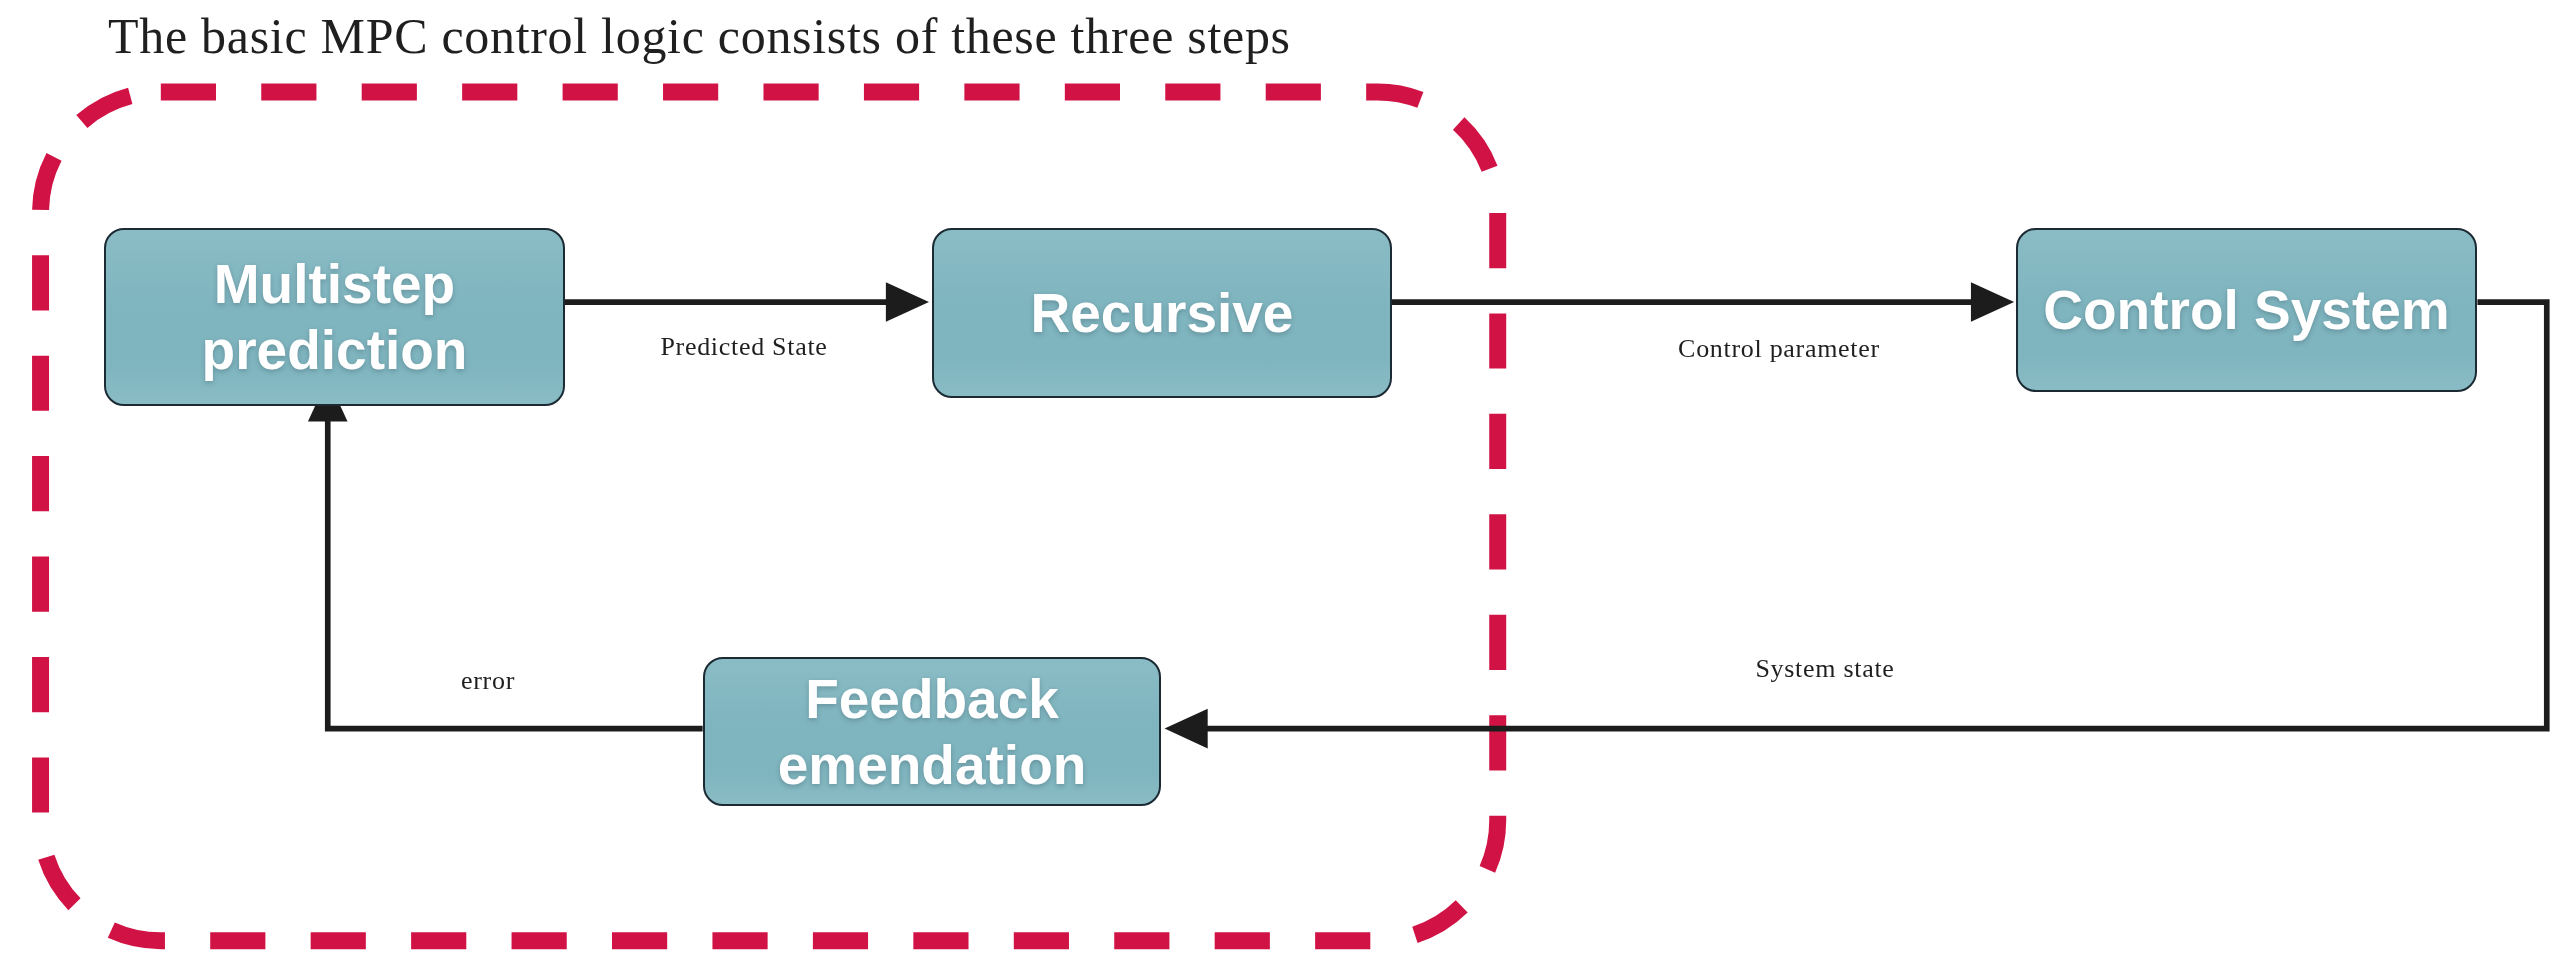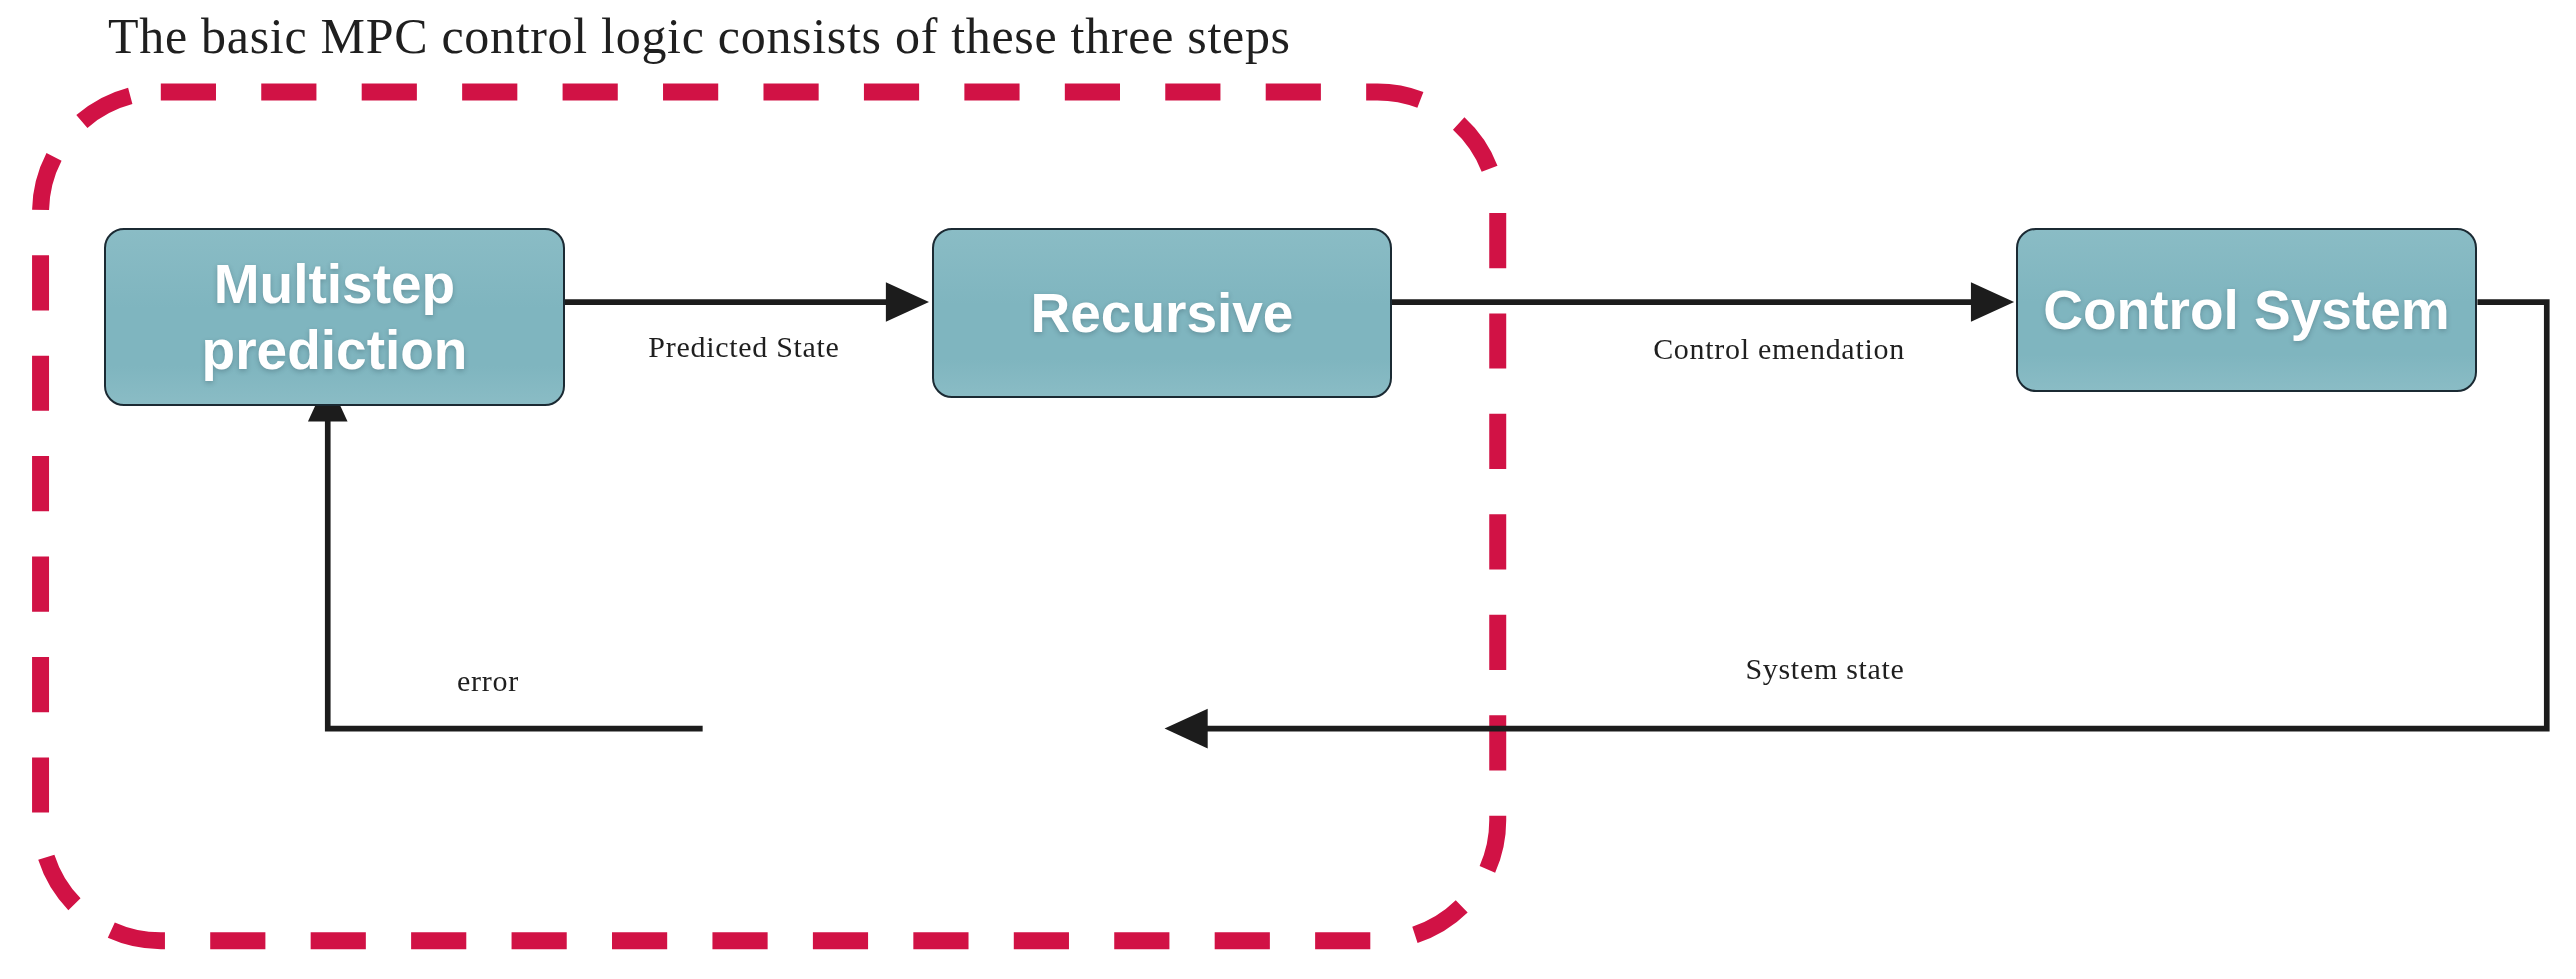--- a/index.html
+++ b/index.html
@@ -61,21 +61,21 @@
     font-weight:bold;
     font-size:55px;
     line-height:66px;
     color:var(--box_text);
     text-align:center;
     text-shadow:0 2.1px 5.7px rgba(20,40,50,0.25);
   }
   .elabel{
     position:absolute;
     transform:translate(-50%,-50%);
-    font-size:30px;
+    font-size:26px;
     color:var(--text_dark);
     white-space:nowrap;
     letter-spacing:0.7px;
   }
 </style>
 </head>
 <body>
 
 <div class="stage">
 
@@ -104,23 +104,27 @@
   </div>
 
   <div class="node" style="left:932px;top:228px;width:460px;height:170px">
     <span>Recursive</span>
   </div>
 
   <div class="node" style="left:2016px;top:228px;width:461px;height:164px">
     <span>Control System</span>
   </div>
 
+  <div class="node" style="left:703px;top:657px;width:458px;height:149px">
+    <span>Feedback</span>
+    <span>emendation</span>
+  </div>
 
   <div class="elabel" style="left:744px;top:347px">Predicted State</div>
 
-  <div class="elabel" style="left:1779px;top:349px">Control emendation</div>
+  <div class="elabel" style="left:1779px;top:349px">Control parameter</div>
 
   <div class="elabel" style="left:1825px;top:669px">System state</div>
 
   <div class="elabel" style="left:488px;top:681px">error</div>
 
 </div>
 
 
 </body></html>

